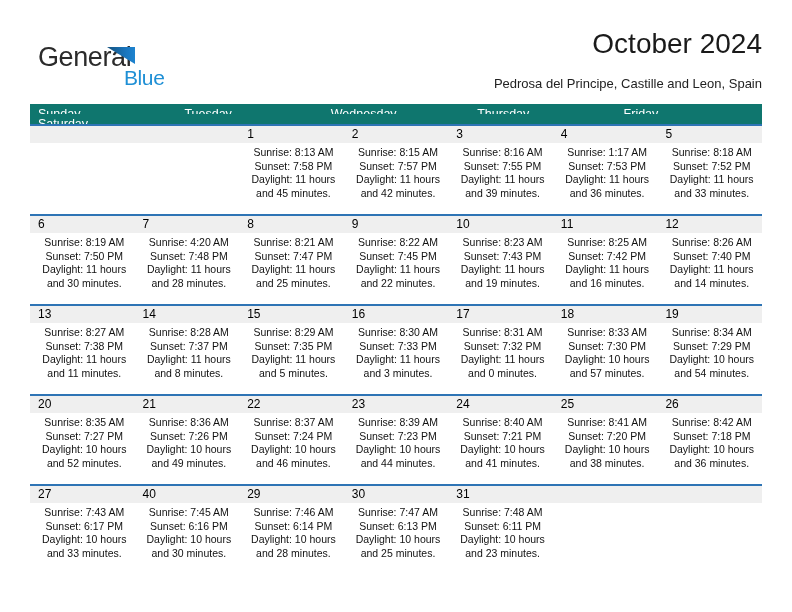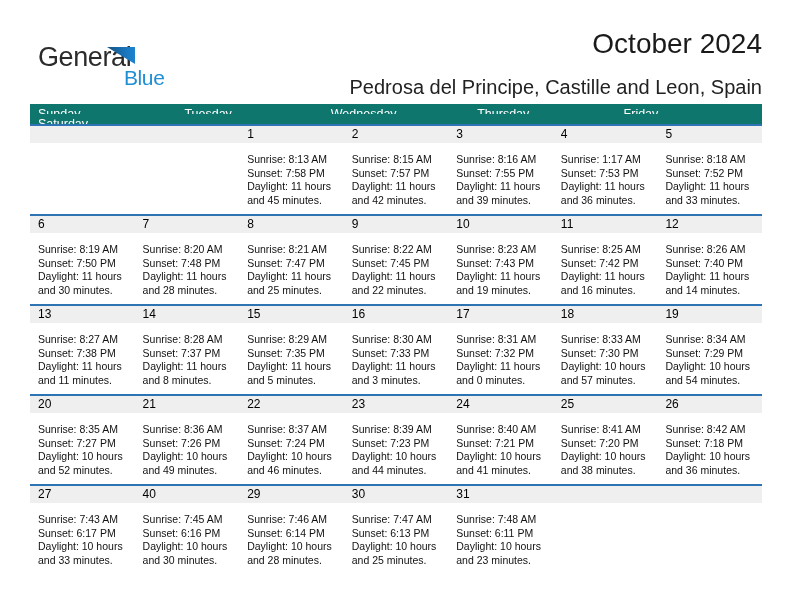--- a/index.html
+++ b/index.html
@@ -27,21 +27,21 @@
   .logo-blue {
     position:absolute; left:70px; top:26px;
     font-size:21px; letter-spacing:-0.4px; color:#1e8fd5;margin-left:16px;
   }
   .title {
     position:absolute; top:28px; right:30px;
     font-size:28px; color:#1a1a1a;margin-left:36px;
   }
   .subtitle {
     position:absolute; top:76px; right:30px;
-    font-size:20px; color:#222222;
+    font-size:13px; color:#222222;
   }
 
   
   .calendar { position:absolute; left:30px; top:104px; width:732px; }
   .weekday-row {
     display:grid; grid-template-columns:repeat(5,1fr);
     background:#0f766e; height:20px;
   }
   .weekday {
     color:#ffffff; font-size:12.5px; line-height:20px;
@@ -50,23 +50,24 @@
   .week {
     display:grid; grid-template-columns:repeat(7,1fr);
     height:90px; border-top:2px solid #2e74b5;
   }
   .cell { overflow:hidden; }
   .num {
     height:17px; background:#efefef;
     font-size:12px; line-height:17px; padding-left:8px; color:#000000;
   }
   .details {
-    padding:10px 4px 0 8px;
+    padding:3px 4px 0 8px;
     font-size:10.5px; line-height:13.5px; color:#111111;
     white-space:nowrap;
+    text-align:center;
   }
 </style>
 </head>
 <body>
 
 <div class="logo">
   <span class="logo-general">General</span>
   <span class="logo-triangle"></span>
   <span class="logo-blue">Blue</span>
 </div>
@@ -143,21 +144,21 @@
           <div class="details">
             <div>Sunrise: 8:19 AM</div>
             <div>Sunset: 7:50 PM</div>
             <div>Daylight: 11 hours</div>
             <div>and 30 minutes.</div>
           </div>
         </div>
         <div class="cell">
           <div class="num">7</div>
           <div class="details">
-            <div>Sunrise: 8:20 AM</div>
+            <div>Sunrise: 4:20 AM</div>
             <div>Sunset: 7:48 PM</div>
             <div>Daylight: 11 hours</div>
             <div>and 28 minutes.</div>
           </div>
         </div>
         <div class="cell">
           <div class="num">8</div>
           <div class="details">
             <div>Sunrise: 8:21 AM</div>
             <div>Sunset: 7:47 PM</div>

